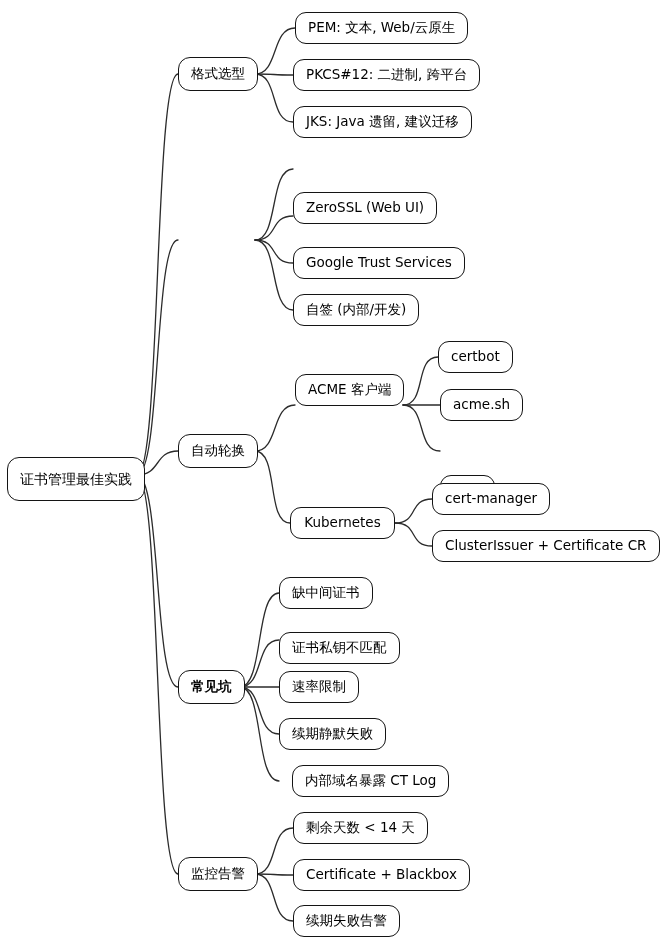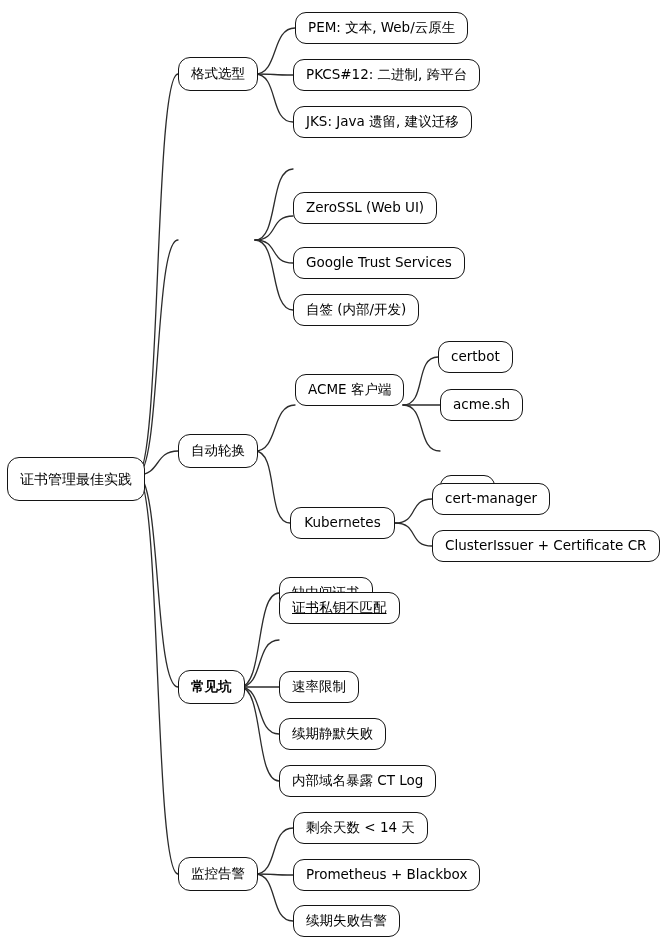--- a/index.html
+++ b/index.html
@@ -111,22 +111,22 @@
 
   <div class="node" style="left:295px; top:374px; min-width:108px;">ACME 客户端</div>
   <div class="node" style="left:438px; top:341px;">certbot</div>
   <div class="node" style="left:440px; top:389px;">acme.sh</div>
   <div class="node" style="left:440px; top:439px;margin-top:36px;">lego</div>
   <div class="node" style="left:290px; top:507px; min-width:105px;">Kubernetes</div>
   <div class="node" style="left:432px; top:483px;">cert-manager</div>
   <div class="node" style="left:432px; top:530px;">ClusterIssuer + Certificate CR</div>
 
   <div class="node" style="left:279px; top:577px;">缺中间证书</div>
-  <div class="node" style="left:279px; top:592px;text-decoration:underline;">证书私钥不匹配</div>
+  <div class="node" style="left:279px; top:632px;">证书私钥不匹配</div>
   <div class="node" style="left:279px; top:671px;">速率限制</div>
   <div class="node" style="left:279px; top:718px;">续期静默失败</div>
-  <div class="node" style="left:279px; top:765px;">内部域名暴露 CT Log</div>
+  <div class="node" style="left:292px; top:765px;">内部域名暴露 CT Log</div>
 
   <div class="node" style="left:293px; top:812px;">剩余天数 &lt; 14 天</div>
-  <div class="node" style="left:293px; top:859px;">Prometheus + Blackbox</div>
+  <div class="node" style="left:293px; top:859px;">Certificate + Blackbox</div>
   <div class="node" style="left:293px; top:905px;">续期失败告警</div>
 
 </div>
 
 </body></html>

